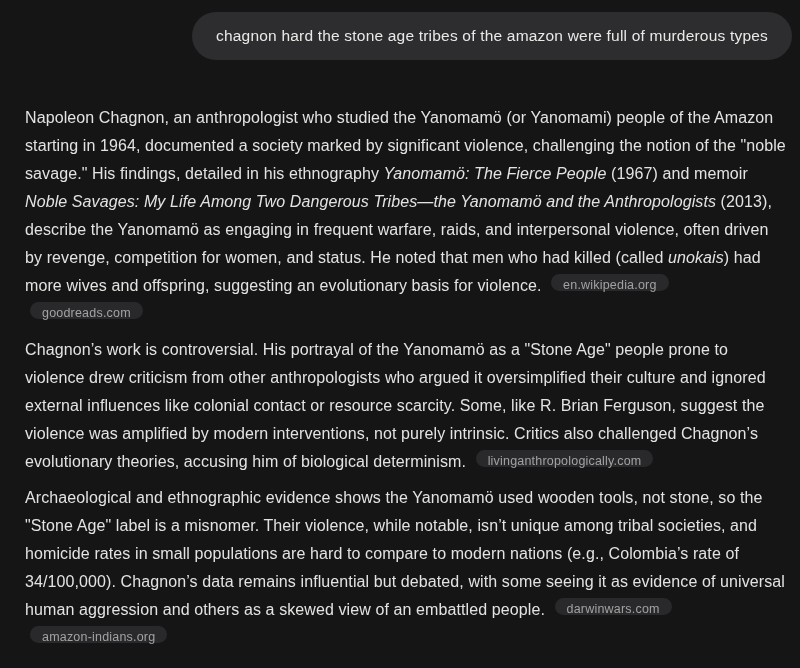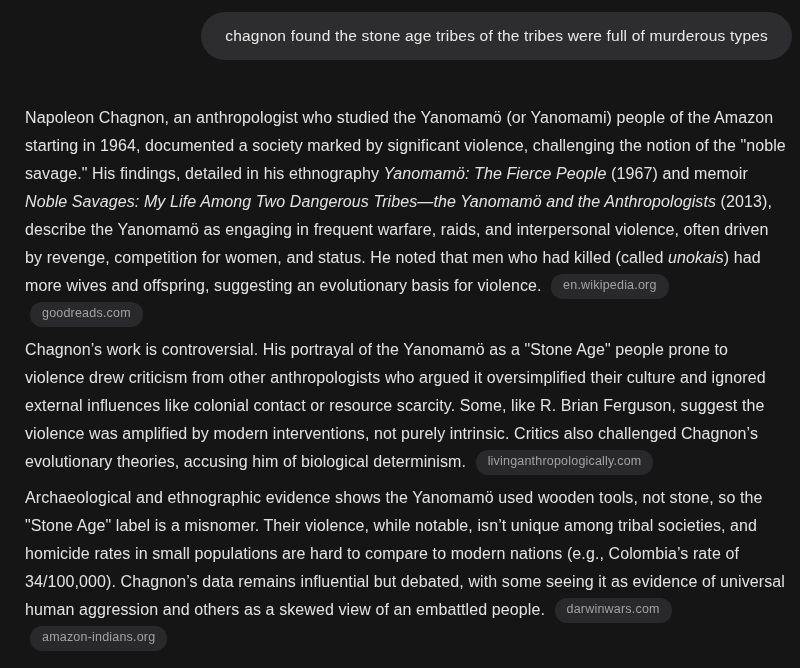--- a/index.html
+++ b/index.html
@@ -43,38 +43,38 @@
   .para {
     margin: 0 0 8px 0;
   }
   .para em { }
   .chip {
     display: inline-block;
     background: var(--chip-bg, #29292b);
     color: var(--chip-text, #a2a2a3);
     font-size: 12.5px;
     line-height: 23px;
-    height: 25px;
+    height: 17px;
     padding: 0 12px;
     border-radius: 12px;
     margin-left: 5px;
     margin-right: 3px;
     vertical-align: 2px;
     letter-spacing: 0.2px;
     white-space: nowrap;
     cursor: pointer;
   }
 </style>
 </head>
 <body>
 
 <div class="chat">
   <div class="query-row">
     <div class="bubble">
-      <span>chagnon found the stone age tribes of the tribes were full of murderous types</span>
+      <span>chagnon hard the stone age tribes of the amazon were full of murderous types</span>
     </div>
   </div>
 
   <div class="answer">
       <p class="para"><span>Napoleon Chagnon, an anthropologist who studied the Yanomamö (or Yanomami) people of the Amazon starting in 1964, documented a society marked by significant violence, challenging the notion of the "noble savage." His findings, detailed in his ethnography </span><em>Yanomamö: The Fierce People</em><span> (1967) and memoir </span><em>Noble Savages: My Life Among Two Dangerous Tribes—the Yanomamö and the Anthropologists</em><span> (2013), describe the Yanomamö as engaging in frequent warfare, raids, and interpersonal violence, often driven by revenge, competition for women, and status. He noted that men who had killed (called </span><em>unokais</em><span>) had more wives and offspring, suggesting an evolutionary basis for violence.</span> <span class="chip">en.wikipedia.org</span> <span class="chip">goodreads.com</span></p>
       <p class="para"><span>Chagnon’s work is controversial. His portrayal of the Yanomamö as a "Stone Age" people prone to violence drew criticism from other anthropologists who argued it oversimplified their culture and ignored external influences like colonial contact or resource scarcity. Some, like R. Brian Ferguson, suggest the violence was amplified by modern interventions, not purely intrinsic. Critics also challenged Chagnon’s evolutionary theories, accusing him of biological determinism.</span> <span class="chip">livinganthropologically.com</span></p>
       <p class="para"><span>Archaeological and ethnographic evidence shows the Yanomamö used wooden tools, not stone, so the "Stone Age" label is a misnomer. Their violence, while notable, isn’t unique among tribal societies, and homicide rates in small populations are hard to compare to modern nations (e.g., Colombia’s rate of 34/100,000). Chagnon’s data remains influential but debated, with some seeing it as evidence of universal human aggression and others as a skewed view of an embattled people.</span> <span class="chip">darwinwars.com</span> <span class="chip">amazon-indians.org</span></p>
     </div>
 </div>
 

